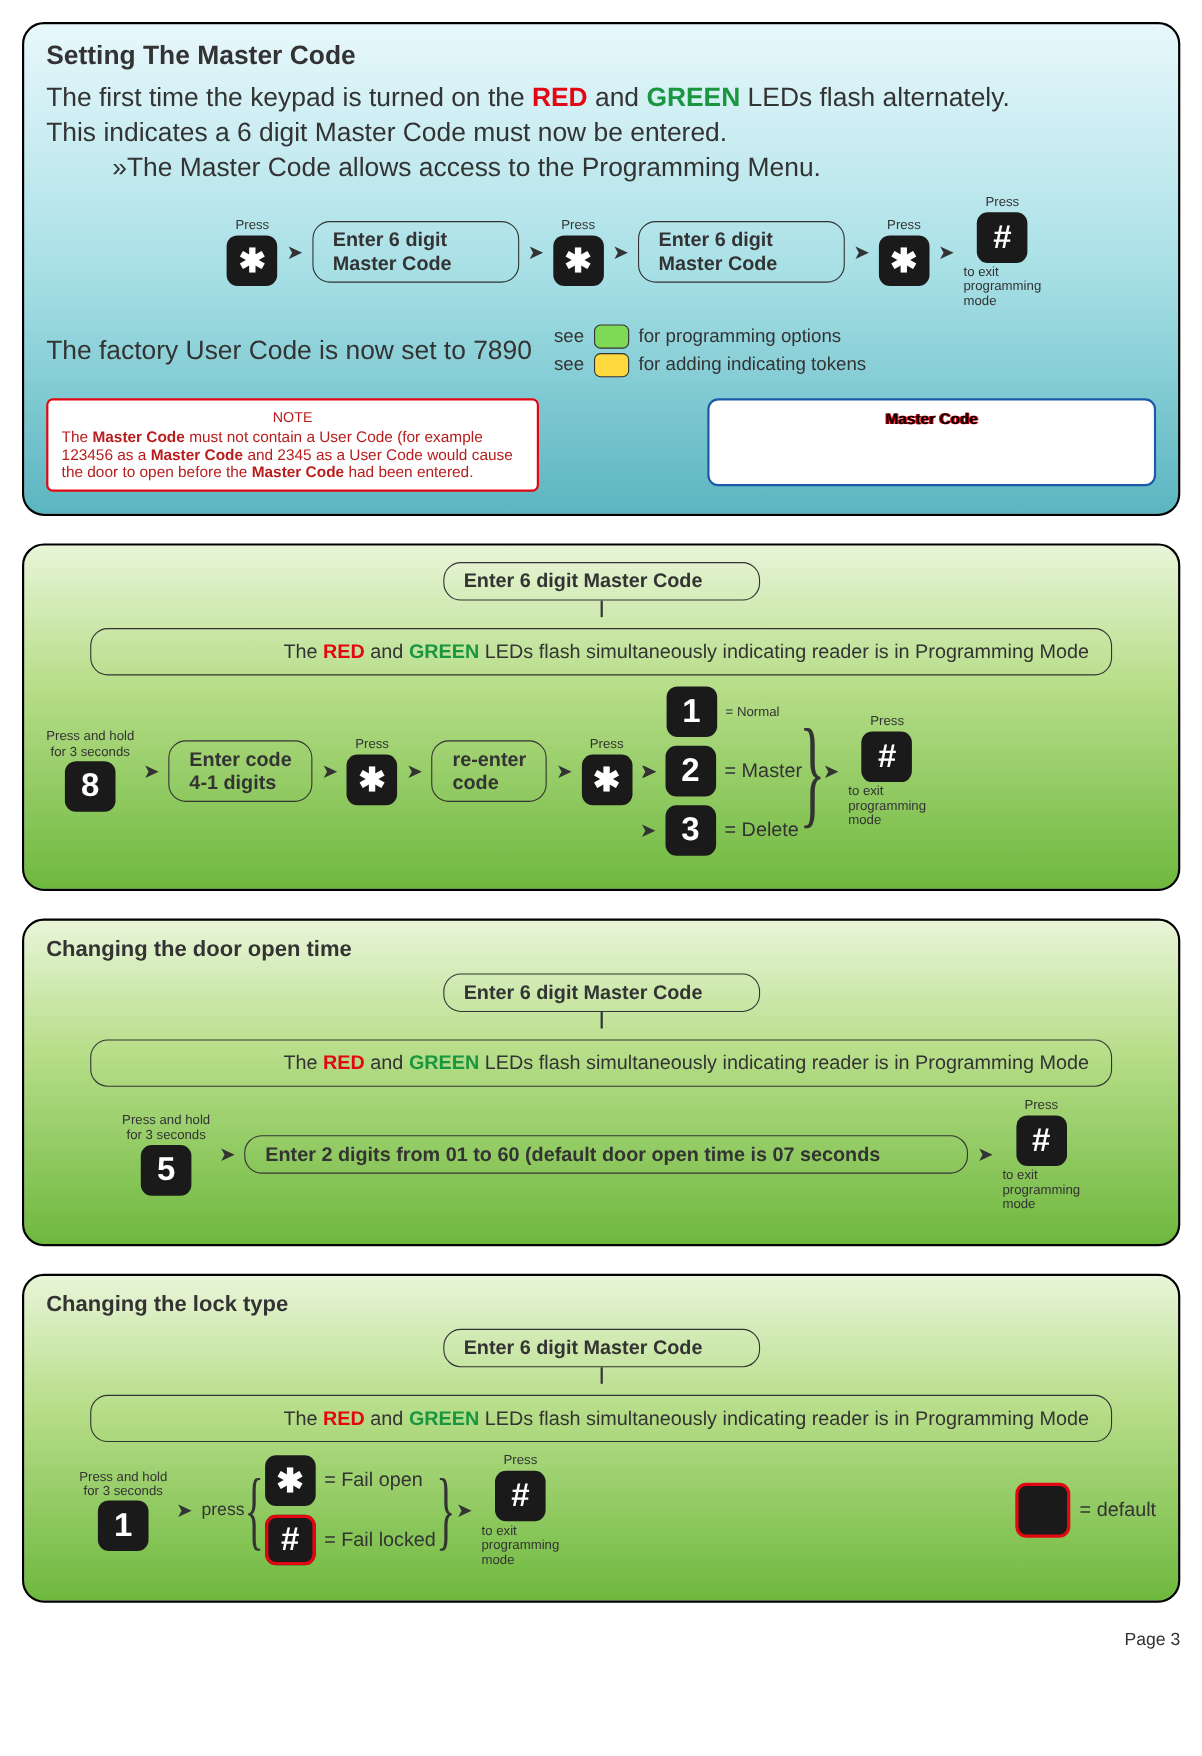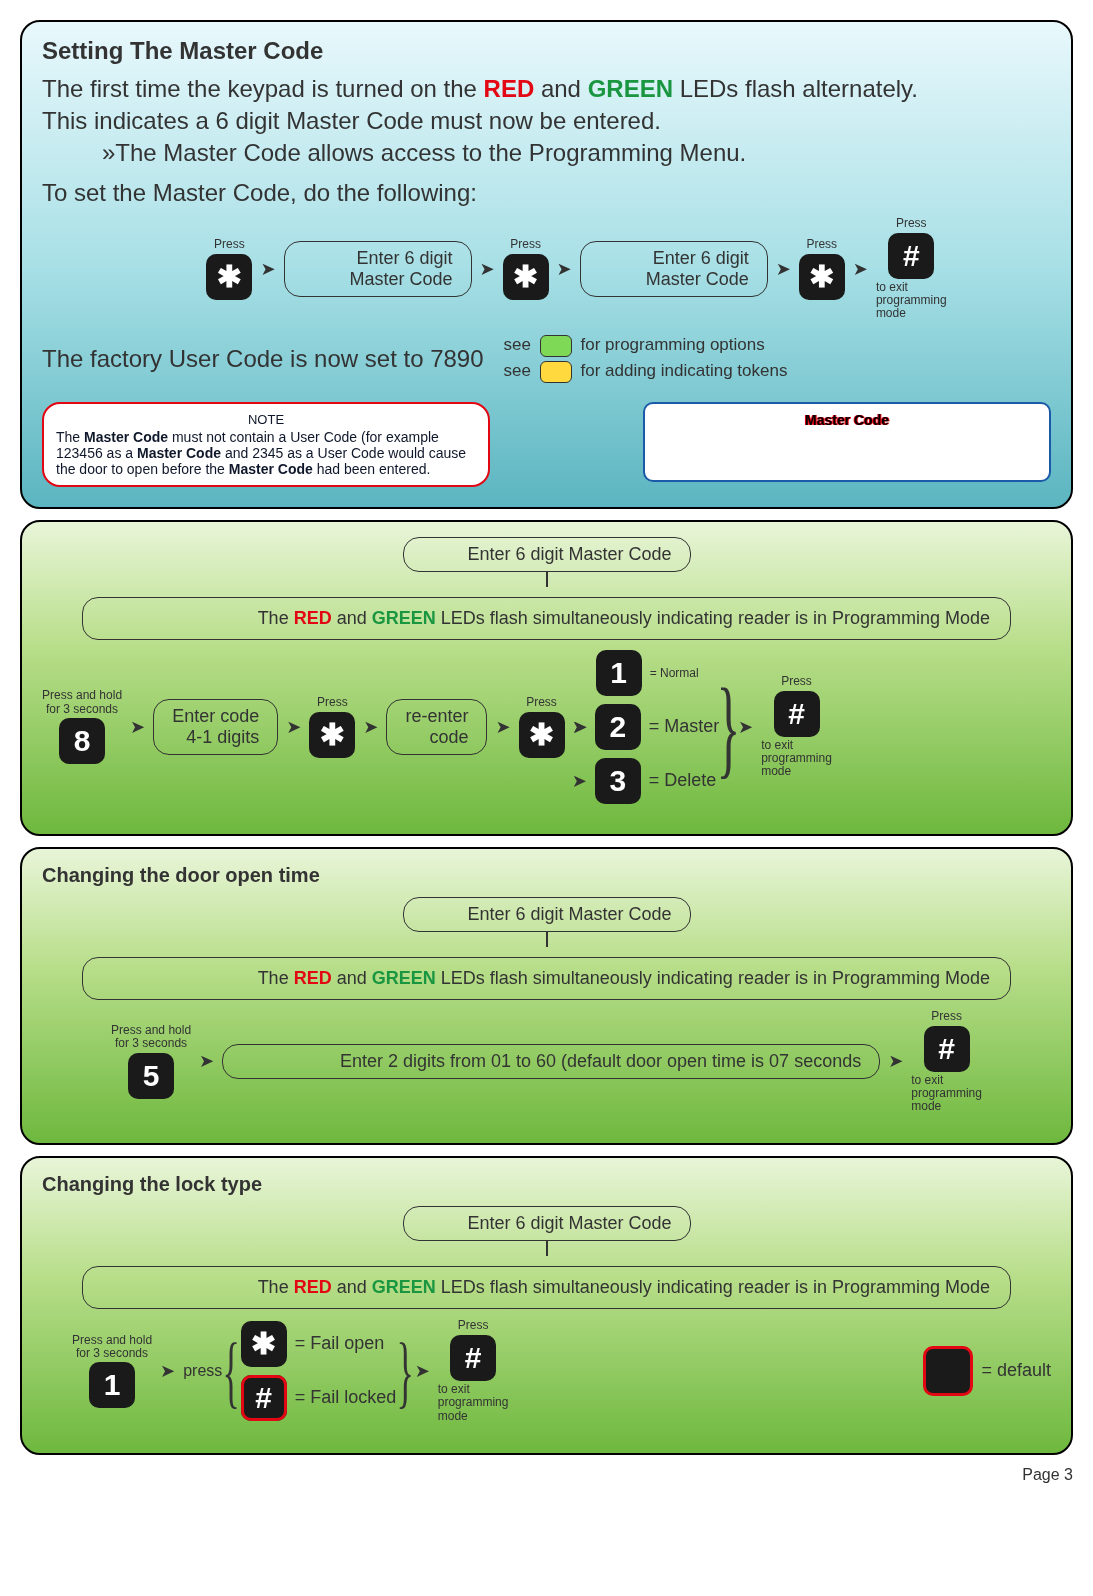--- a/index.html
+++ b/index.html
@@ -7,21 +7,21 @@
     background: #fff;
     margin: 0;
     padding: 20px;
     width: 1053px;
     color: #333;
   }
   .panel {
     border: 2px solid #000;
     border-radius: 20px;
     padding: 15px 20px 20px 20px;
-    margin-bottom: 11px;
+    margin-bottom: 25px;
     position: relative;
   }
   .panel-blue {
     background: linear-gradient(to bottom, #e8f8fc 0%, #a8e0e6 50%, #5bb5c0 100%);
   }
   .panel-green {
     background: linear-gradient(to bottom, #e8f5d8 0%, #b8de8a 40%, #6eb83e 100%);
   }
   h1 {
     font-size: 24px;
@@ -82,22 +82,23 @@
   .arrow {
     font-size: 18px;
     flex-shrink: 0;
   }
   .pill {
     border: 1.5px solid #333;
     border-radius: 16px;
     padding: 6px 18px;
     background: transparent;
     font-size: 18px;
-    text-align: right;
-    flex-shrink: 0;
+    text-align: left;
+    flex-shrink: 0;
+    font-weight: bold;
   }
   .pill-wide {
     display: block;
     width: 250px;
     margin: 0 auto;
   }
   .banner {
     border: 1.5px solid #333;
     border-radius: 16px;
     padding: 10px 20px;
@@ -107,25 +108,25 @@
     position: relative;
   }
   .connector {
     width: 2px;
     height: 15px;
     background: #333;
     margin: 0 auto;
   }
   .note-box {
     border: 2px solid #e30613;
-    border-radius: 18px;
+    border-radius: 6px;
     background: #fff;
     padding: 8px 12px;
     font-size: 14px;
-    color: #0f172a;
+    color: #b91c1c;
     width: 420px;
   }
   .note-title {
     text-align: center;
     font-size: 13px;
     margin-bottom: 2px;
   }
   .master-box {
     border: 2px solid #1a5aa8;
     border-radius: 10px;
@@ -213,21 +214,20 @@
 </head>
 <body>
 
 <div class="panel panel-blue">
   <h1>Setting The Master Code</h1>
   <p>
     <span>The first time the keypad is turned on the </span><span class="red">RED</span><span> and </span><span class="green">GREEN</span><span> LEDs flash alternately.</span>
   </p>
   <p>This indicates a 6 digit Master Code must now be entered.</p>
   <p class="indent">»The Master Code allows access to the Programming Menu.</p>
-  <p style="margin-top:12px">To set the Master Code, do the following:</p>
 
   <div class="seq" style="justify-content:center;margin-left:60px;">
     <div class="key-label-wrap">
       <div class="key-label-top">Press</div>
       <div class="key">✱</div>
     </div>
     <span class="arrow">➤</span>
     <div class="pill" style="white-space:pre-line;width:150px">Enter 6 digit
 Master Code</div>
     <span class="arrow">➤</span>

